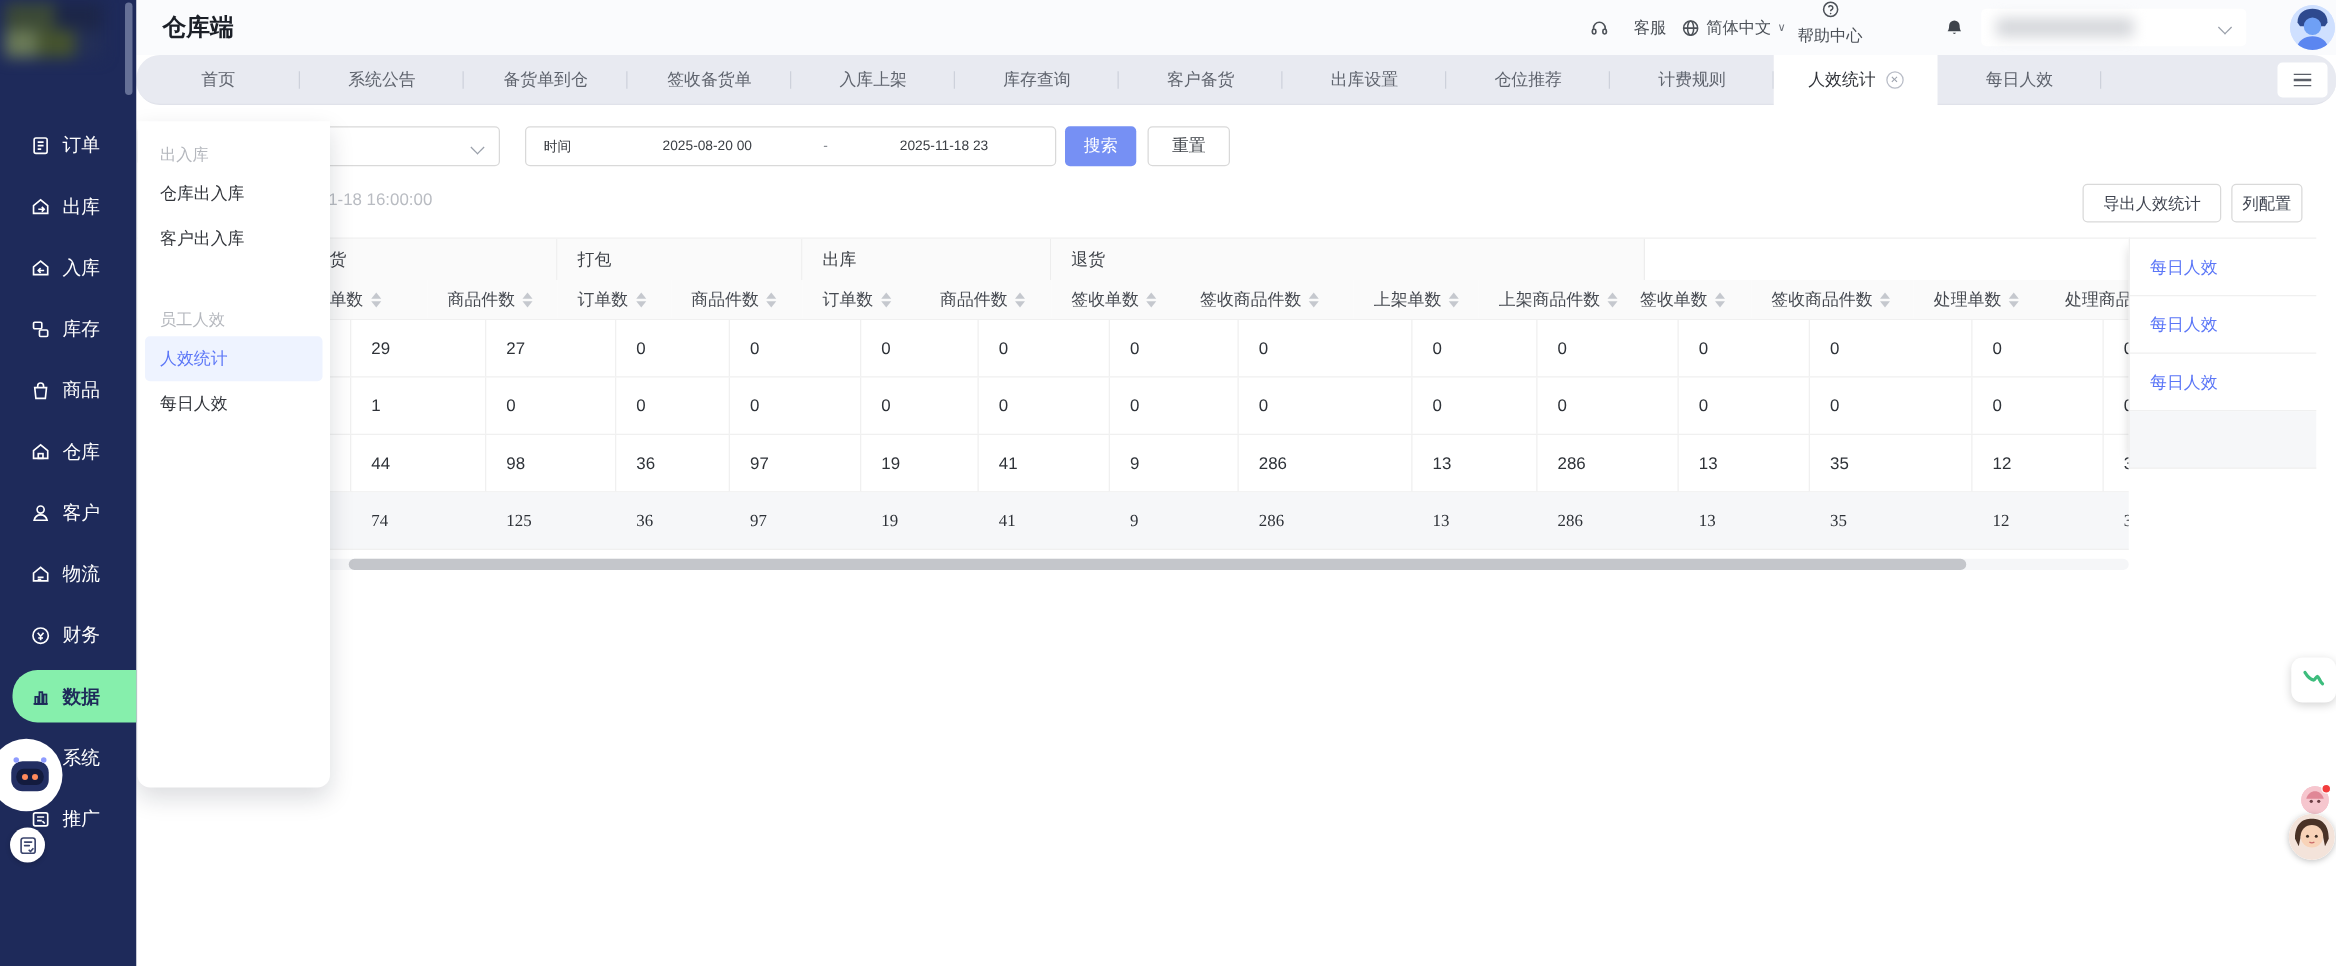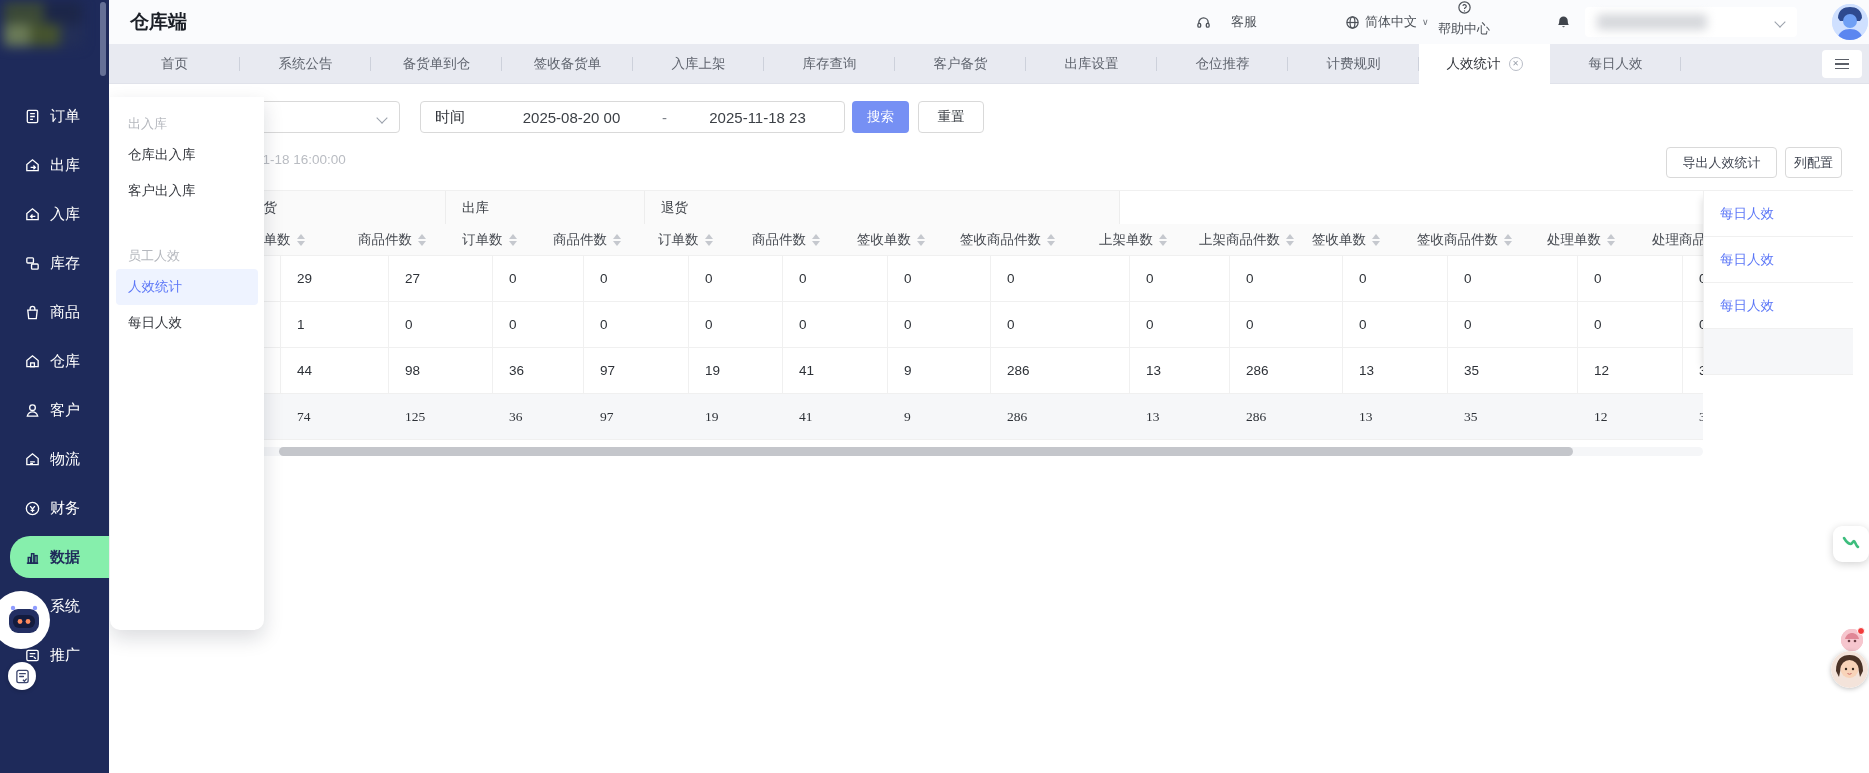--- a/index.html
+++ b/index.html
@@ -21,33 +21,33 @@
   
   #top-header { position:absolute; left:109px; top:0; width:1760px; height:44px; background:#fafbfd; }
   #app-title { position:absolute; left:130px; top:9px; font-size:19px; font-weight:bold; color:#1b1f27; }
   .hdr-item { position:absolute; top:0; height:44px; display:flex; align-items:center; gap:5px; font-size:13px; color:#4c5158; cursor:pointer; }
   .hdr-item svg { width:15px; height:15px; }
   #account-box { position:absolute; left:1585px; top:7px; width:212px; height:30px; background:#fff; border-radius:4px; display:flex; align-items:center; }
   #account-blur { width:110px; height:16px; margin-left:12px; background:#d6d8dc; border-radius:3px; filter:blur(5px); }
   #avatar { position:absolute; left:1832px; top:4px; width:36px; height:36px; border-radius:50%; overflow:hidden; background:#cfe0ff; cursor:pointer; }
 
   
-  #tabbar { position:absolute; left:109px; top:44px; width:1760px; height:40px; background:#e8eaf1; border-bottom:1px solid #e0e2ea; display:flex; }
+  #tabbar { position:absolute; left:109px; top:44px; width:1760px; height:40px; background:#e8eaf1; border-bottom:1px solid #e0e2ea; display:flex;border-radius:19px; }
   .tab { width:131px; height:40px; display:flex; align-items:center; justify-content:center; font-size:13.5px; color:#5f646e; cursor:pointer; position:relative; flex:0 0 auto; }
   .tab .tab-divider { position:absolute; right:0; top:13px; width:1px; height:14px; background:#cdd1db; }
   .tab.active { background:#fff; color:#2f3238; }
   .tab-close { width:14px; height:14px; border:1px solid #b9bdc7; border-radius:50%; color:#9aa0ab; font-size:8px; line-height:12px; text-align:center; margin-left:8px; }
   #tab-menu-btn { position:absolute; left:1713px; top:6px; width:40px; height:28px; background:#fff; border-radius:4px; display:flex; flex-direction:column; justify-content:center; align-items:center; gap:3px; cursor:pointer; }
   #tab-menu-btn i { display:block; width:14px; height:1.6px; background:#5b5f68; }
 
   
   .inputbox { position:absolute; background:#fff; border:1px solid #d9d9d9; border-radius:4px; height:32px; }
   #filter-select { left:110px; top:101px; width:290px; cursor:pointer; }
   .caret { position:absolute; right:13px; top:12px; width:8px; height:8px; border-right:1.5px solid #9aa0ab; border-bottom:1.5px solid #9aa0ab; transform:rotate(45deg); }
-  #time-box { left:420px; top:101px; width:425px; display:flex; align-items:center; font-size:15px; color:#3c4046; cursor:pointer; }
+  #time-box { left:420px; top:101px; width:425px; display:flex; align-items:center; font-size:11px; color:#3c4046; cursor:pointer; }
   #time-box .tlabel { padding:0 20px 0 14px; color:#33363c; }
   #time-box .tdate { flex:1; text-align:center; }
   #time-box .tsep { color:#7d828a; padding:0 4px; }
   .btn { position:absolute; height:32px; border-radius:4px; font-size:13.5px; display:flex; align-items:center; justify-content:center; cursor:pointer; }
   #search-btn { left:852px; top:101px; width:57px; color:#fff; border:none; }
   #reset-btn { left:918px; top:101px; width:66px; background:#fff; border:1px solid #d9d9d9; color:#3c4046; }
   #update-time { position:absolute; left:256px; top:152px; font-size:13.5px; color:#b9bcc2; }
   .btn-sm { position:absolute; top:147px; height:31px; background:#fff; border:1px solid #d9d9d9; border-radius:4px; font-size:13px; color:#3f4450; display:flex; align-items:center; justify-content:center; cursor:pointer; }
   #export-btn { left:1666px; width:111px; }
   #colcfg-btn { left:1785px; width:57px; }
@@ -228,21 +228,21 @@
         <rect x="2" y="1.5" width="12" height="13" rx="2" fill="none" stroke="#3c466e" stroke-width="1.4"></rect>
         <path d="M5 5h6M5 8h4" stroke="#3c466e" stroke-width="1.4" stroke-linecap="round"></path>
         <path d="M8.5 11.5l1.5 1.5 2.5-2.8" fill="none" stroke="#3c466e" stroke-width="1.4"></path>
       </svg>
   </div>
 </div>
 
 <div id="top-header"></div>
 <div id="app-title">仓库端</div>
 
-<div class="hdr-item" style="left:1196px;gap:20px;">
+<div class="hdr-item" style="left:1272px;gap:20px;">
   <svg viewBox="0 0 16 16" fill="none" stroke="#4c5158" stroke-width="1.4">
       <path d="M3 9V8a5 5 0 0 1 10 0v1"></path>
       <rect x="2" y="9" width="3" height="4" rx="1.4"></rect>
       <rect x="11" y="9" width="3" height="4" rx="1.4"></rect>
     </svg>
   <span>客服</span>
 </div>
 <div class="hdr-item" style="left:1345px;">
   <svg viewBox="0 0 16 16" fill="none" stroke="#4c5158" stroke-width="1.3">
       <circle cx="8" cy="8" r="6"></circle>
@@ -348,20 +348,21 @@
 
 <div id="update-time">11-18 16:00:00</div>
 <div class="btn-sm" id="export-btn">导出人效统计</div>
 <div class="btn-sm" id="colcfg-btn">列配置</div>
 
 <div id="table-clip">
   <div id="table-inner">
       <div class="trow g-row">
         <div class="cell g-cell" style="width:124px"></div>
         <div class="cell g-cell" style="width: 212px;">到货</div>
+        <div class="cell g-cell" style="width: 196px;">打包</div>
         <div class="cell g-cell" style="width: 199px;">出库</div>
         <div class="cell g-cell" style="width: 475px;">退货</div>
       </div>
       <div class="trow h-row">
         <div class="cell h-cell" style="width:124px"></div>
         <div class="cell h-cell" style="width: 108px;">
           <span>订单数</span>
           <span class="sorter">
             <i class="up"></i>
             <i class="dn"></i>

